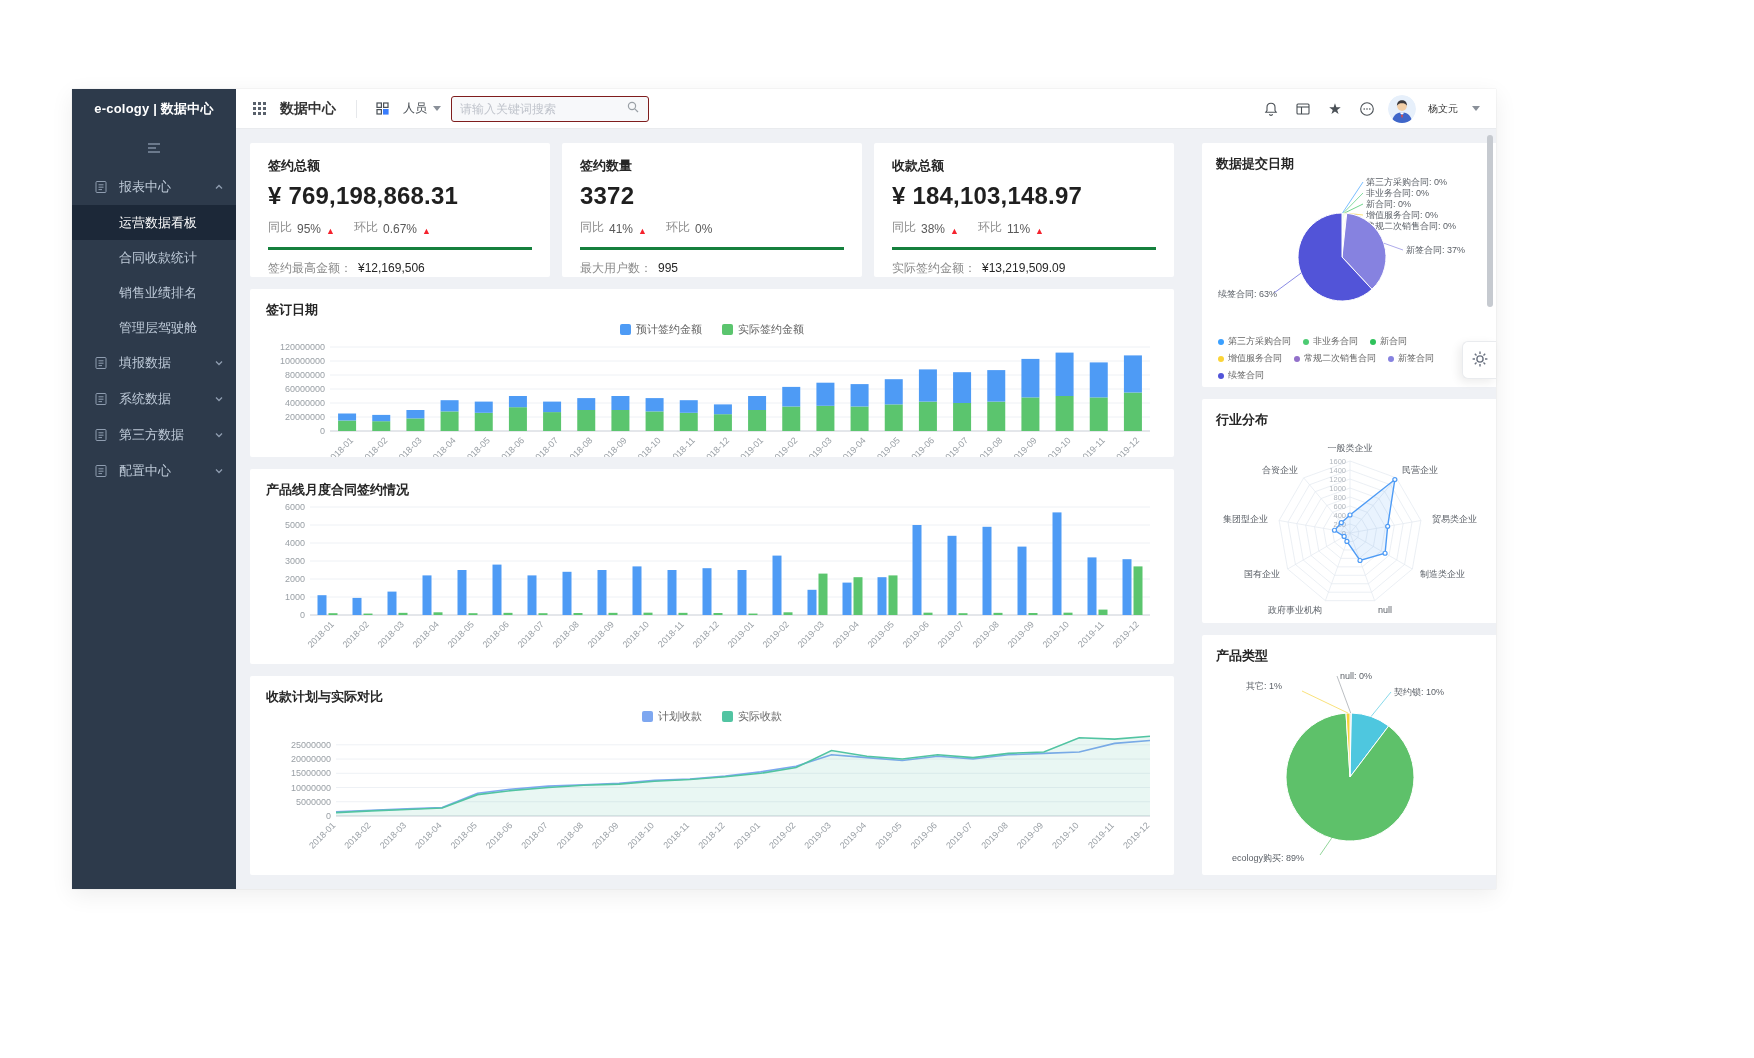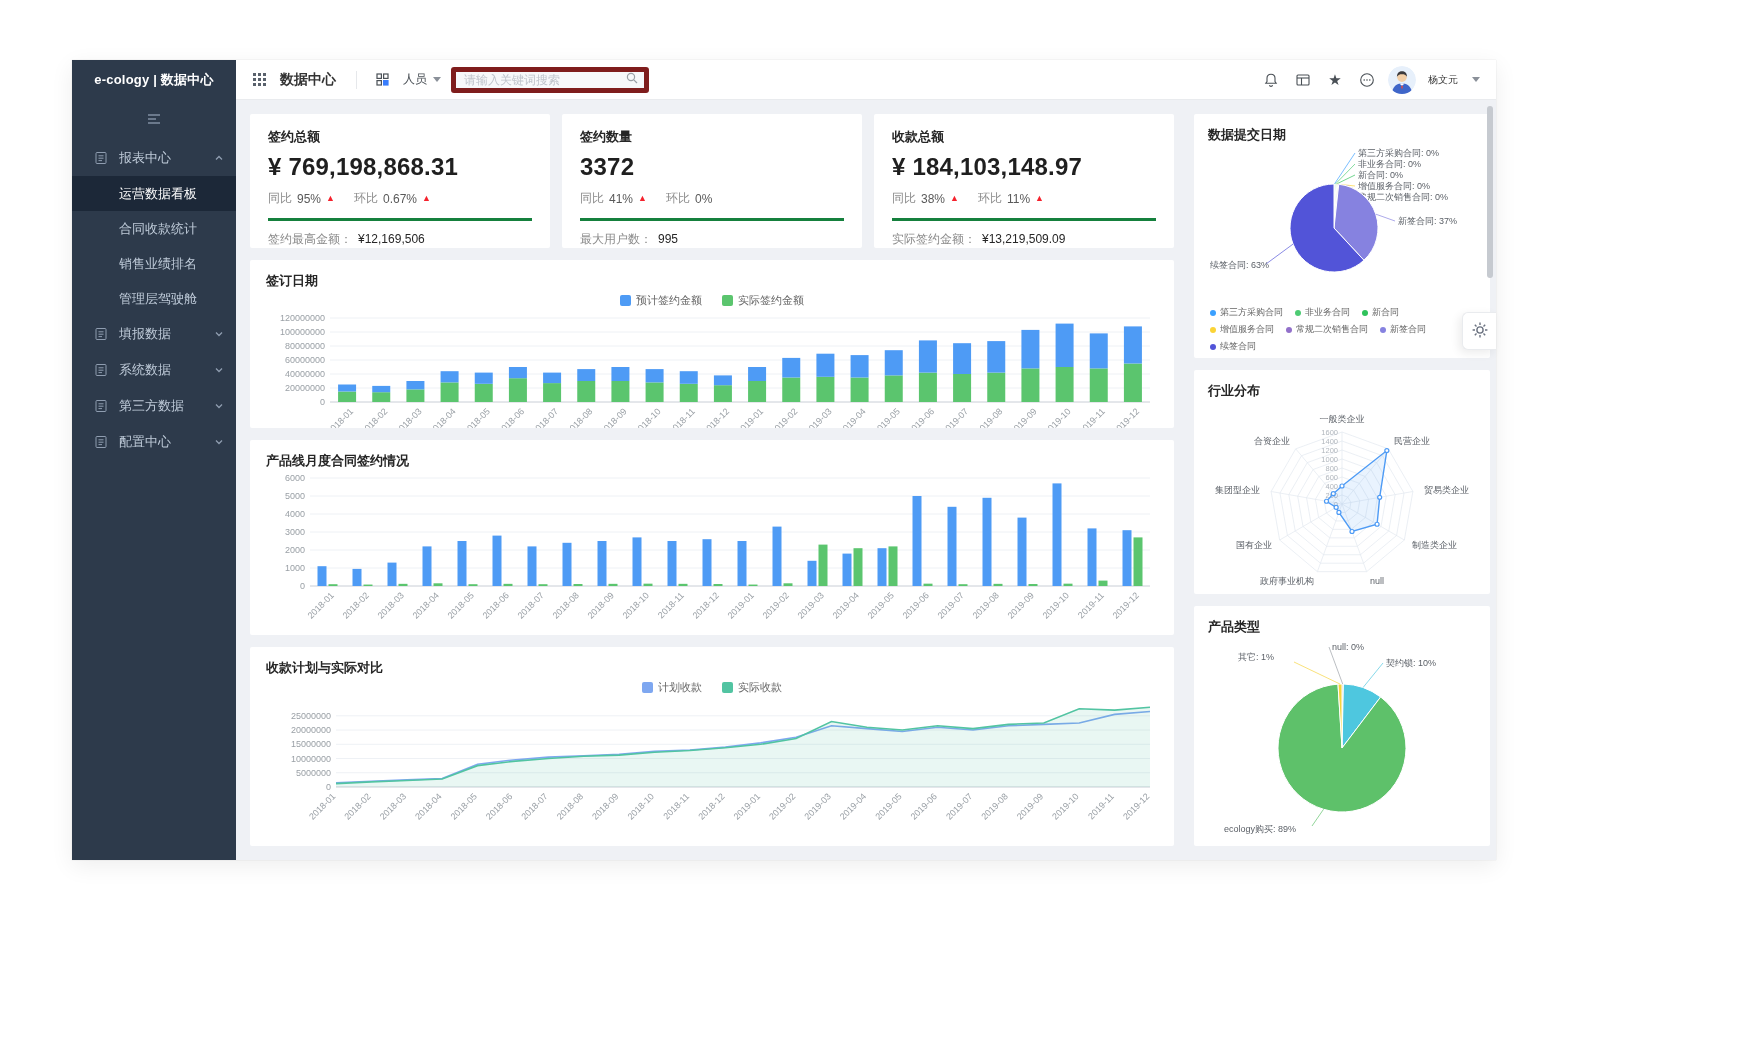--- a/index.html
+++ b/index.html
@@ -1,53 +1,53 @@
 <!DOCTYPE html>
 <html><head>
 <meta charset="utf-8">
 <style>
   *{margin:0;padding:0;box-sizing:border-box}
   html,body{width:1754px;height:1058px;background:#fff;font-family:"Liberation Sans","DejaVu Sans",sans-serif;overflow:hidden}
-  .app{position:absolute;left:72px;top:60px;width:1424px;height:800px;display:flex;background:#c2410c;box-shadow:0 0 1px rgba(0,0,0,.18),0 6px 22px rgba(0,0,0,.07);overflow:visible}
+  .app{position:absolute;left:72px;top:89px;width:1424px;height:800px;display:flex;background:#c2410c;box-shadow:0 0 1px rgba(0,0,0,.18),0 6px 22px rgba(0,0,0,.07);overflow:visible}
   
   .sidebar{width:164px;background:#2d3a4b;flex-shrink:0;display:flex;flex-direction:column;overflow:hidden}
   .logo{height:40px;display:flex;align-items:center;justify-content:center;color:#fff;font-size:13px;font-weight:bold;letter-spacing:.2px}
   .collapse{height:40px;display:flex;align-items:center;justify-content:center;cursor:pointer}
   .menu{flex:1}
   .menu-item{height:36px;display:flex;align-items:center;padding:0 12px 0 22px;color:#bfcbd9;font-size:13px;cursor:pointer}
   .mi-icon{width:18px;display:inline-flex}
   .mi-label{flex:1;margin-left:7px}
   .mi-chev{display:inline-flex}
   .menu-sub{height:35px;line-height:35px;padding-left:47px;color:#bfcbd9;font-size:13px;cursor:pointer;white-space:nowrap}
   .menu-sub.active{background:#1c2838;color:#fff}
   
   .main{flex:1;display:flex;flex-direction:column;min-width:0}
   .topbar{height:40px;background:#fff;border-bottom:1px solid #e9ebee;display:flex;align-items:center;padding:0 16px 0 12px;gap:10px;flex-shrink:0}
   .tb-icon{display:inline-flex;align-items:center;justify-content:center;width:22px;height:22px;cursor:pointer}
   .tb-title{font-size:14px;font-weight:bold;color:#333;margin-right:6px}
   .tb-divider{width:1px;height:18px;background:#e6e8eb;margin:0 4px}
   .tb-person{display:inline-flex;align-items:center;font-size:12px;color:#4a5056;cursor:pointer;gap:2px}
   .caret{display:inline-block;width:0;height:0;border-left:4px solid transparent;border-right:4px solid transparent;border-top:5px solid #8a9099;margin-left:4px}
-  .searchbox{display:inline-flex;align-items:center;width:198px;height:26px;background:#f7f8fa;border:5px solid #7f1d1d;border-radius:3px;padding:0 8px;gap:6px}
+  .searchbox{display:inline-flex;align-items:center;width:198px;height:26px;background:#f7f8fa;border:1px solid #7f1d1d;border-radius:3px;padding:0 8px;gap:6px}
   .searchbox input{flex:1;border:none;outline:none;background:transparent;font-size:12px;color:#333;font-family:inherit}
   .searchbox input::placeholder{color:#c0c4cc}
   .tb-spacer{flex:1}
   .star-glyph{font-size:15px;color:#4a5056;line-height:1}
   .avatar{width:28px;height:28px;border-radius:50%;overflow:hidden;display:inline-flex;cursor:pointer}
   .user-name{font-size:10px;color:#333;margin-left:2px;cursor:pointer}
   
-  .content{flex:1;background:#eff1f5;padding:14px;display:flex;gap:20px;overflow:hidden;position:relative}
+  .content{flex:1;background:#eff1f5;padding:14px;display:flex;gap:28px;overflow:hidden;position:relative}
   .col-left{width:924px;display:flex;flex-direction:column;gap:12px;flex-shrink:0}
   .col-right{width:296px;display:flex;flex-direction:column;gap:12px;flex-shrink:0}
   .card{background:#fff;border-radius:2px}
   .kpi-row{display:flex;gap:12px;height:140px}
   .kpi-card{flex:1;padding:14px 18px 0}
   .kpi-title{font-size:13px;font-weight:bold;color:#262626}
   .kpi-value{font-size:24px;font-weight:bold;color:#1f1f1f;margin-top:7px;letter-spacing:.2px}
-  .kpi-compare{display:flex;align-items:center;font-size:12px;color:#8c8c8c;margin-top:9px;gap:5px}
+  .kpi-compare{display:flex;align-items:flex-end;font-size:12px;color:#8c8c8c;margin-top:9px;gap:5px}
   .cmp-val{color:#595959}
   .arrow-up{color:#f5222d;font-size:9px;line-height:1}
   .ml{margin-left:14px}
   .kpi-footer{margin-top:11px;border-top:3px solid #15803d;padding-top:10px;font-size:12px;color:#8c8c8c}
   .kpi-footer-val{color:#262626;margin-left:6px}
   .chart-card{padding:12px 16px 0;overflow:hidden}
   .chart-card.c1{height:186px}
   .chart-card.c2{height:216px}
   .chart-card.c3{height:220px}
   .card-title{font-size:13px;font-weight:bold;color:#262626}

